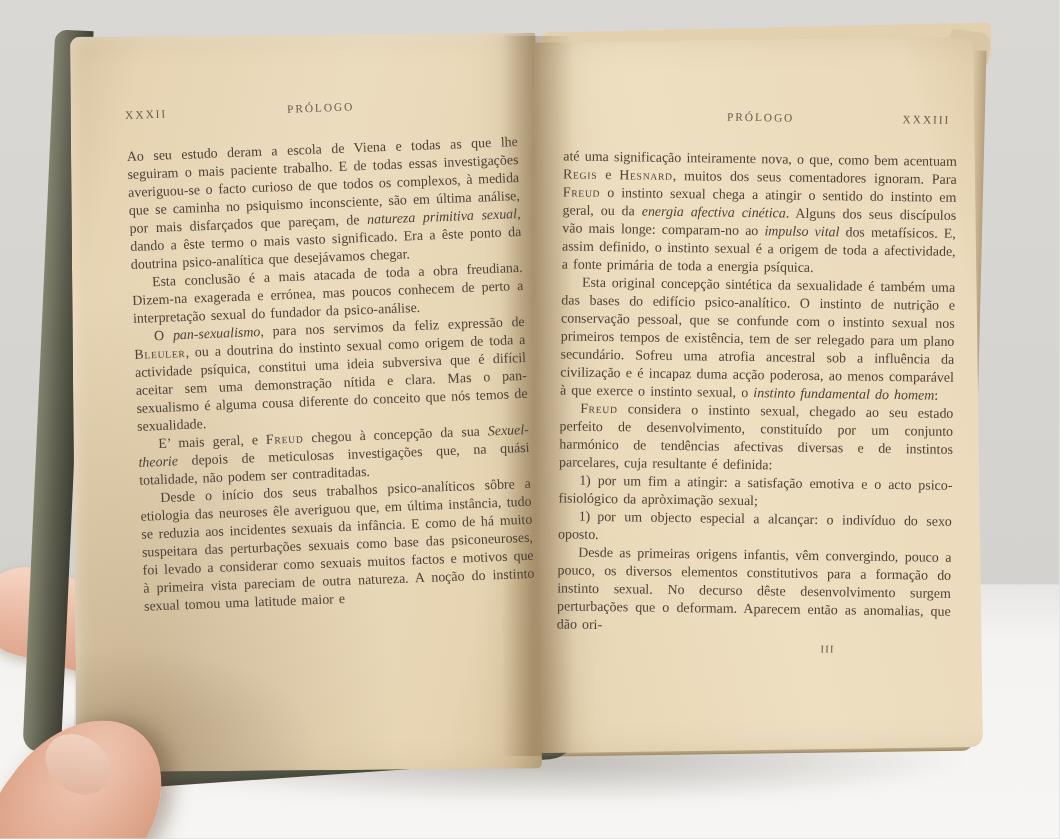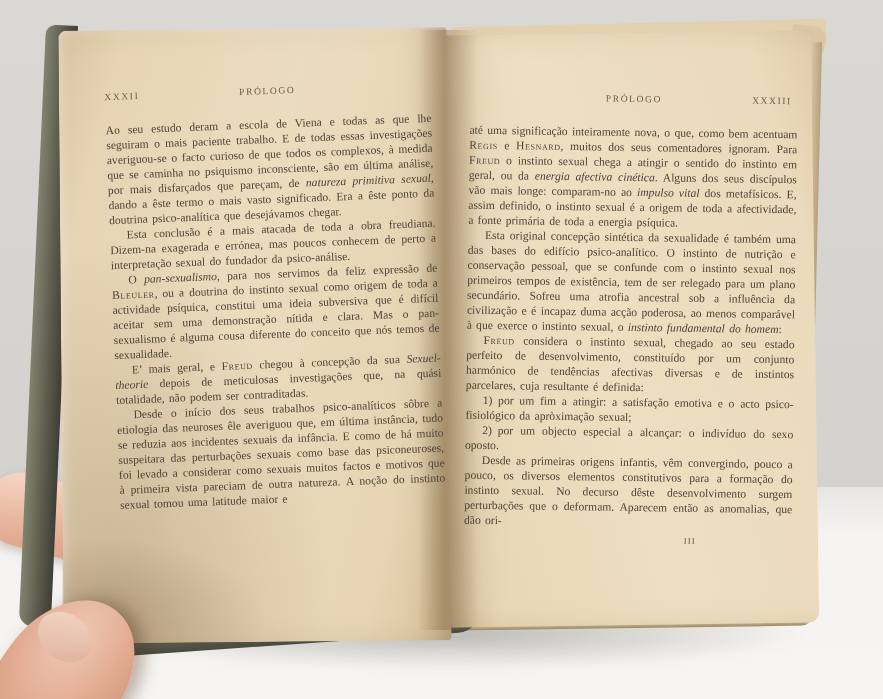--- a/index.html
+++ b/index.html
@@ -116,21 +116,21 @@
   <div class="text-block text-right">
     <div class="page-header">
       <span class="title">PRÓLOGO</span>
       <span class="pagenum">XXXIII</span>
     </div>
     <div>
         <p class="para"><span>até uma significação inteiramente nova, o que, como bem acentuam </span><span class="sc">Regis</span><span> e </span><span class="sc">Hesnard</span><span>, muitos dos seus comentadores ignoram. Para </span><span class="sc">Freud</span><span> o instinto sexual chega a atingir o sentido do instinto em geral, ou da </span><span class="i">energia afectiva cinética</span><span>. Alguns dos seus discípulos vão mais longe: comparam-no ao </span><span class="i">impulso vital</span><span> dos metafísicos. E, assim definido, o instinto sexual é a origem de toda a afectividade, a fonte primária de toda a energia psíquica.</span></p>
         <p class="para indent"><span>Esta original concepção sintética da sexualidade é também uma das bases do edifício psico-analítico. O instinto de nutrição e conservação pessoal, que se confunde com o instinto sexual nos primeiros tempos de existência, tem de ser relegado para um plano secundário. Sofreu uma atrofia ancestral sob a influência da civilização e é incapaz duma acção poderosa, ao menos comparável à que exerce o instinto sexual, o </span><span class="i">instinto fundamental do homem</span><span>:</span></p>
         <p class="para indent"><span class="sc">Freud</span><span> considera o instinto sexual, chegado ao seu estado perfeito de desenvolvimento, constituído por um conjunto harmónico de tendências afectivas diversas e de instintos parcelares, cuja resultante é definida:</span></p>
         <p class="para indent"><span>1) por um fim a atingir: a satisfação emotiva e o acto psico-fisiológico da apròximação sexual;</span></p>
-        <p class="para indent"><span>2) por um objecto especial a alcançar: o indivíduo do sexo oposto.</span></p>
+        <p class="para indent"><span>1) por um objecto especial a alcançar: o indivíduo do sexo oposto.</span></p>
         <p class="para indent"><span>Desde as primeiras origens infantis, vêm convergindo, pouco a pouco, os diversos elementos constitutivos para a formação do instinto sexual. No decurso dêste desenvolvimento surgem perturbações que o deformam. Aparecem então as anomalias, que dão ori-</span></p>
       </div>
     <div class="signature">III</div>
   </div>
 
   <div class="curl-shadow"></div>
   <div class="thumb"></div>
   <div class="thumb-nail"></div>
 </div>
 

